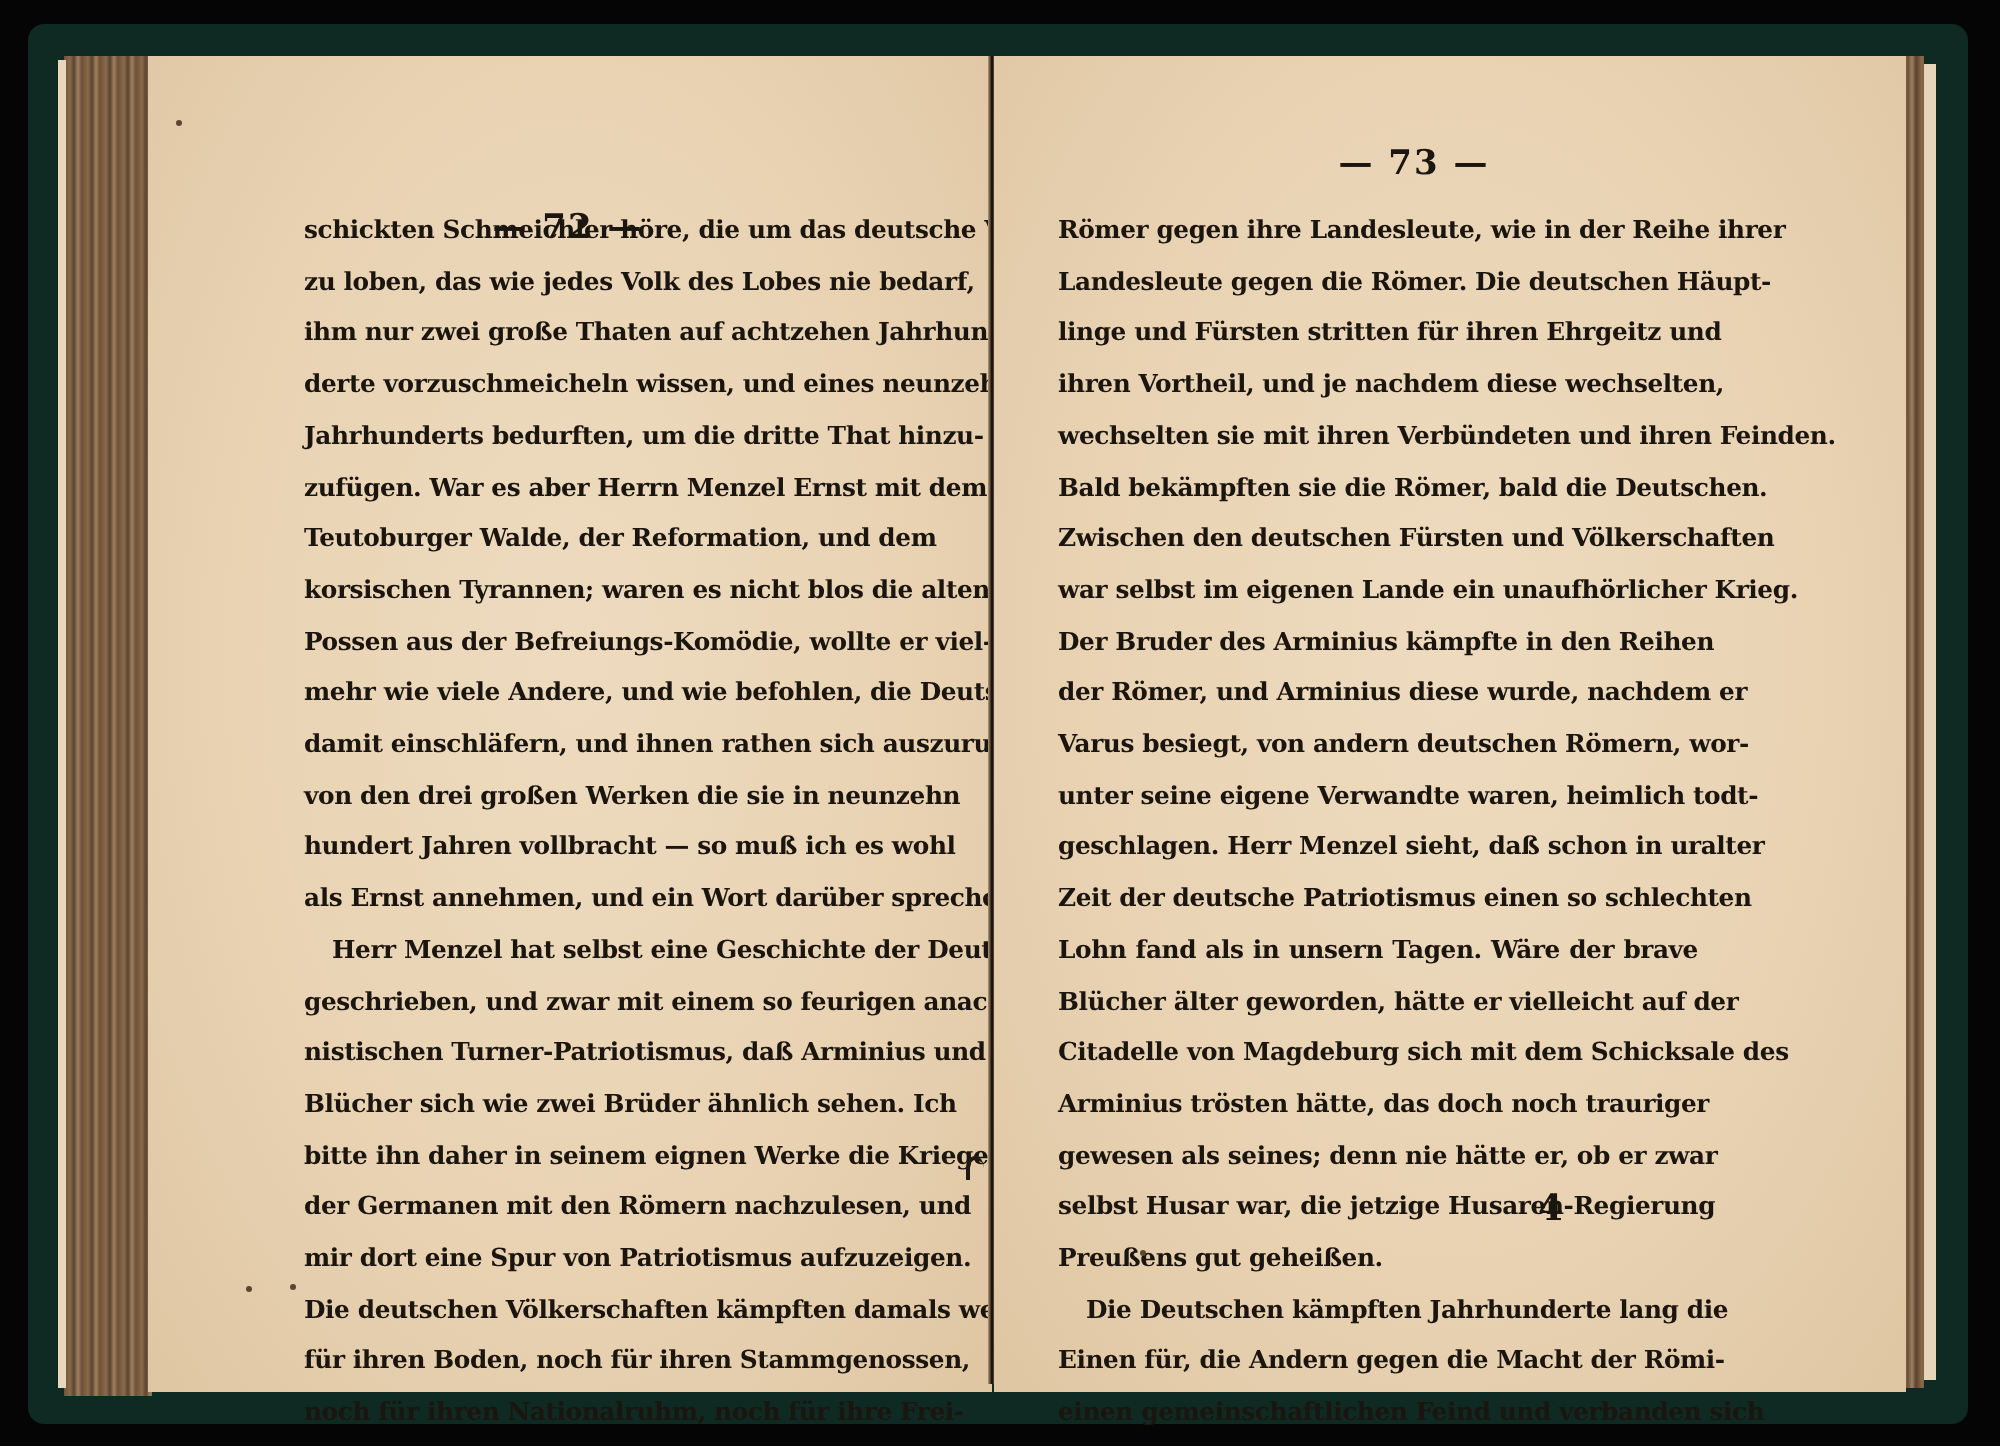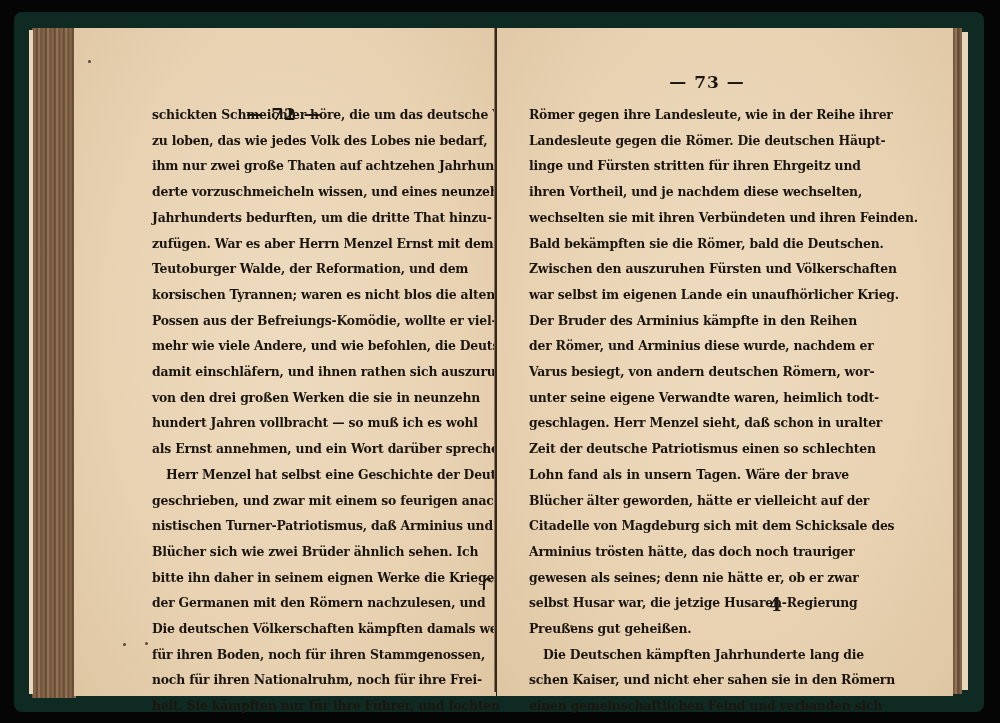--- a/index.html
+++ b/index.html
@@ -23,21 +23,21 @@
     background: repeating-linear-gradient(90deg,#5b4330 0px,#8a6a4c 3px,#6e5238 5px,#a08060 7px,#5a4230 9px);
   }
   .edge-right::after {
     content:""; position:absolute; right:-6px; top:4px; width:6px; height:658px; background:#e6d5b8;
   }
   .page {
     position:absolute; top:28px; height:668px;
     background: radial-gradient(ellipse at 50% 45%, #eedbbf 0%, #e8d2b2 60%, #dfc6a3 100%);
   }
   .page.left { left:74px; width:422px; }
-  .page.right { left:497px; width:424px;padding-left:32px; }
+  .page.right { left:497px; width:456px; }
   .gutter {
     position:absolute; left:494px; top:28px; width:4px; height:664px;
     background: linear-gradient(90deg,#b89a78,#1a120c 45%,#1a120c 55%,#b89a78);
   }
   .folio {
     position:absolute; top:44px; font-weight:bold; font-size:17px; color:#1c1610; letter-spacing:1px;
     text-align:center; width:120px;
   }
   .left .folio { left:150px;margin-top:32px; }
   .right .folio { left:150px; }
@@ -85,56 +85,57 @@
       <span class="line">damit einschläfern, und ihnen rathen sich auszuruhen</span>
       <span class="line">von den drei großen Werken die sie in neunzehn</span>
       <span class="line">hundert Jahren vollbracht — so muß ich es wohl</span>
       <span class="line last">als Ernst annehmen, und ein Wort darüber sprechen.</span>
       <span class="line indent">Herr Menzel hat selbst eine Geschichte der Deutschen</span>
       <span class="line">geschrieben, und zwar mit einem so feurigen anachro-</span>
       <span class="line">nistischen Turner-Patriotismus, daß Arminius und</span>
       <span class="line">Blücher sich wie zwei Brüder ähnlich sehen. Ich</span>
       <span class="line">bitte ihn daher in seinem eignen Werke die Kriege</span>
       <span class="line">der Germanen mit den Römern nachzulesen, und</span>
+      <span class="line">mir dort eine Spur von Patriotismus aufzuzeigen.</span>
       <span class="line">Die deutschen Völkerschaften kämpften damals weder</span>
       <span class="line">für ihren Boden, noch für ihren Stammgenossen,</span>
       <span class="line">noch für ihren Nationalruhm, noch für ihre Frei-</span>
       <span class="line">heit. Sie kämpften nur für ihre Führer, und fochten</span>
     </div>
   <div class="ink-mark"></div>
 </div>
 
 <div class="gutter"></div>
 
 <div class="page right">
   <div class="folio">— 73 —</div>
   <div class="text" id="right-text">
       <span class="line">Römer gegen ihre Landesleute, wie in der Reihe ihrer</span>
       <span class="line">Landesleute gegen die Römer. Die deutschen Häupt-</span>
       <span class="line">linge und Fürsten stritten für ihren Ehrgeitz und</span>
       <span class="line">ihren Vortheil, und je nachdem diese wechselten,</span>
       <span class="line">wechselten sie mit ihren Verbündeten und ihren Feinden.</span>
       <span class="line">Bald bekämpften sie die Römer, bald die Deutschen.</span>
-      <span class="line">Zwischen den auszuruhen Fürsten und Völkerschaften</span>
+      <span class="line">Zwischen den deutschen Fürsten und Völkerschaften</span>
       <span class="line">war selbst im eigenen Lande ein unaufhörlicher Krieg.</span>
       <span class="line">Der Bruder des Arminius kämpfte in den Reihen</span>
       <span class="line">der Römer, und Arminius diese wurde, nachdem er</span>
       <span class="line">Varus besiegt, von andern deutschen Römern, wor-</span>
       <span class="line">unter seine eigene Verwandte waren, heimlich todt-</span>
       <span class="line">geschlagen. Herr Menzel sieht, daß schon in uralter</span>
       <span class="line">Zeit der deutsche Patriotismus einen so schlechten</span>
       <span class="line">Lohn fand als in unsern Tagen. Wäre der brave</span>
       <span class="line">Blücher älter geworden, hätte er vielleicht auf der</span>
       <span class="line">Citadelle von Magdeburg sich mit dem Schicksale des</span>
       <span class="line">Arminius trösten hätte, das doch noch trauriger</span>
       <span class="line">gewesen als seines; denn nie hätte er, ob er zwar</span>
       <span class="line">selbst Husar war, die jetzige Husaren-Regierung</span>
       <span class="line last">Preußens gut geheißen.</span>
       <span class="line indent">Die Deutschen kämpften Jahrhunderte lang die</span>
-      <span class="line">schen Kaiser, und nicht eher sahen sie in den Römern</span>
+      <span class="line">Einen für, die Andern gegen die Macht der Römi-</span>
       <span class="line">einen gemeinschaftlichen Feind und verbanden sich</span>
     </div>
   <div class="signature">4</div>
 </div>
 
 <div class="speck" style="left:88px;top:60px"></div>
 <div class="speck" style="left:123px;top:643px"></div>
 <div class="speck" style="left:145px;top:642px"></div>
 <div class="speck" style="left:570px;top:625px"></div>
 

